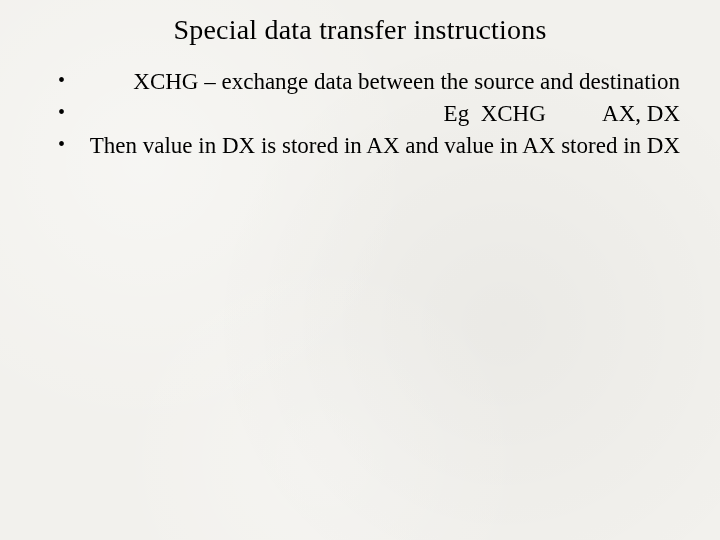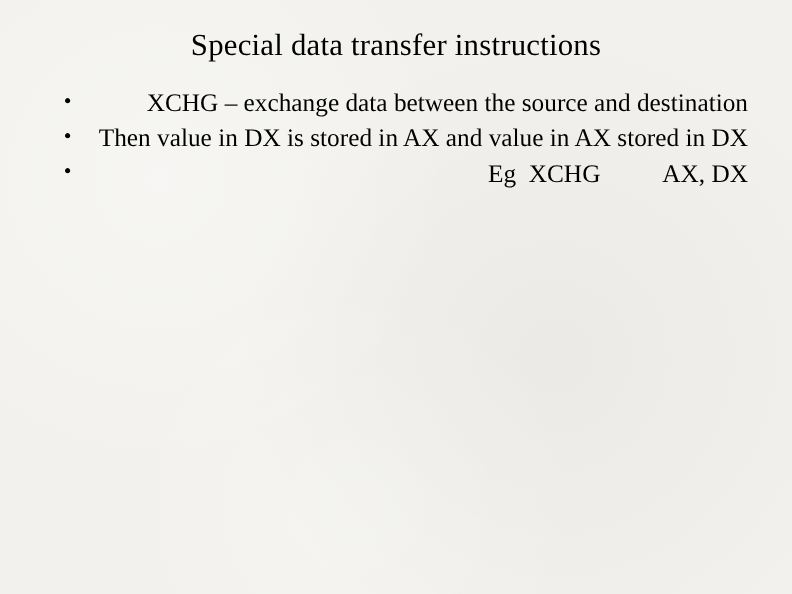--- a/index.html
+++ b/index.html
@@ -20,21 +20,21 @@
     position: relative;
     background-image:
       radial-gradient(circle at 20% 30%, rgba(255,255,255,0.35), rgba(255,255,255,0) 40%),
       radial-gradient(circle at 70% 60%, rgba(0,0,0,0.03), rgba(0,0,0,0) 50%),
       radial-gradient(circle at 45% 85%, rgba(255,255,255,0.25), rgba(255,255,255,0) 35%);
   }
   .title {
     text-align: center;
     font-size: 28px;
     font-weight: 400;
-    margin: 12px 0 22px 0;
+    margin: 0 0 22px 0;
     letter-spacing: 0.2px;
   }
   ul.bullets {
     list-style: none;
     margin: 0;
     padding: 0 0 0 18px;
     text-align: right;
   }
   ul.bullets li {
     position: relative;
@@ -52,16 +52,16 @@
   }
   .seg { white-space: pre; }
 </style>
 </head>
 <body>
 
 <div class="slide">
   <h1 class="title">Special data transfer instructions</h1>
   <ul class="bullets">
     <li><span class="seg">XCHG – exchange data between the source and destination</span></li>
+    <li><span class="seg">Eg  XCHG          AX, DX</span></li>
     <li><span class="seg">Then value in DX is stored in AX and value in AX stored in DX</span></li>
-    <li><span class="seg">Eg  XCHG          AX, DX</span></li>
   </ul>
 </div>
 
 </body></html>

